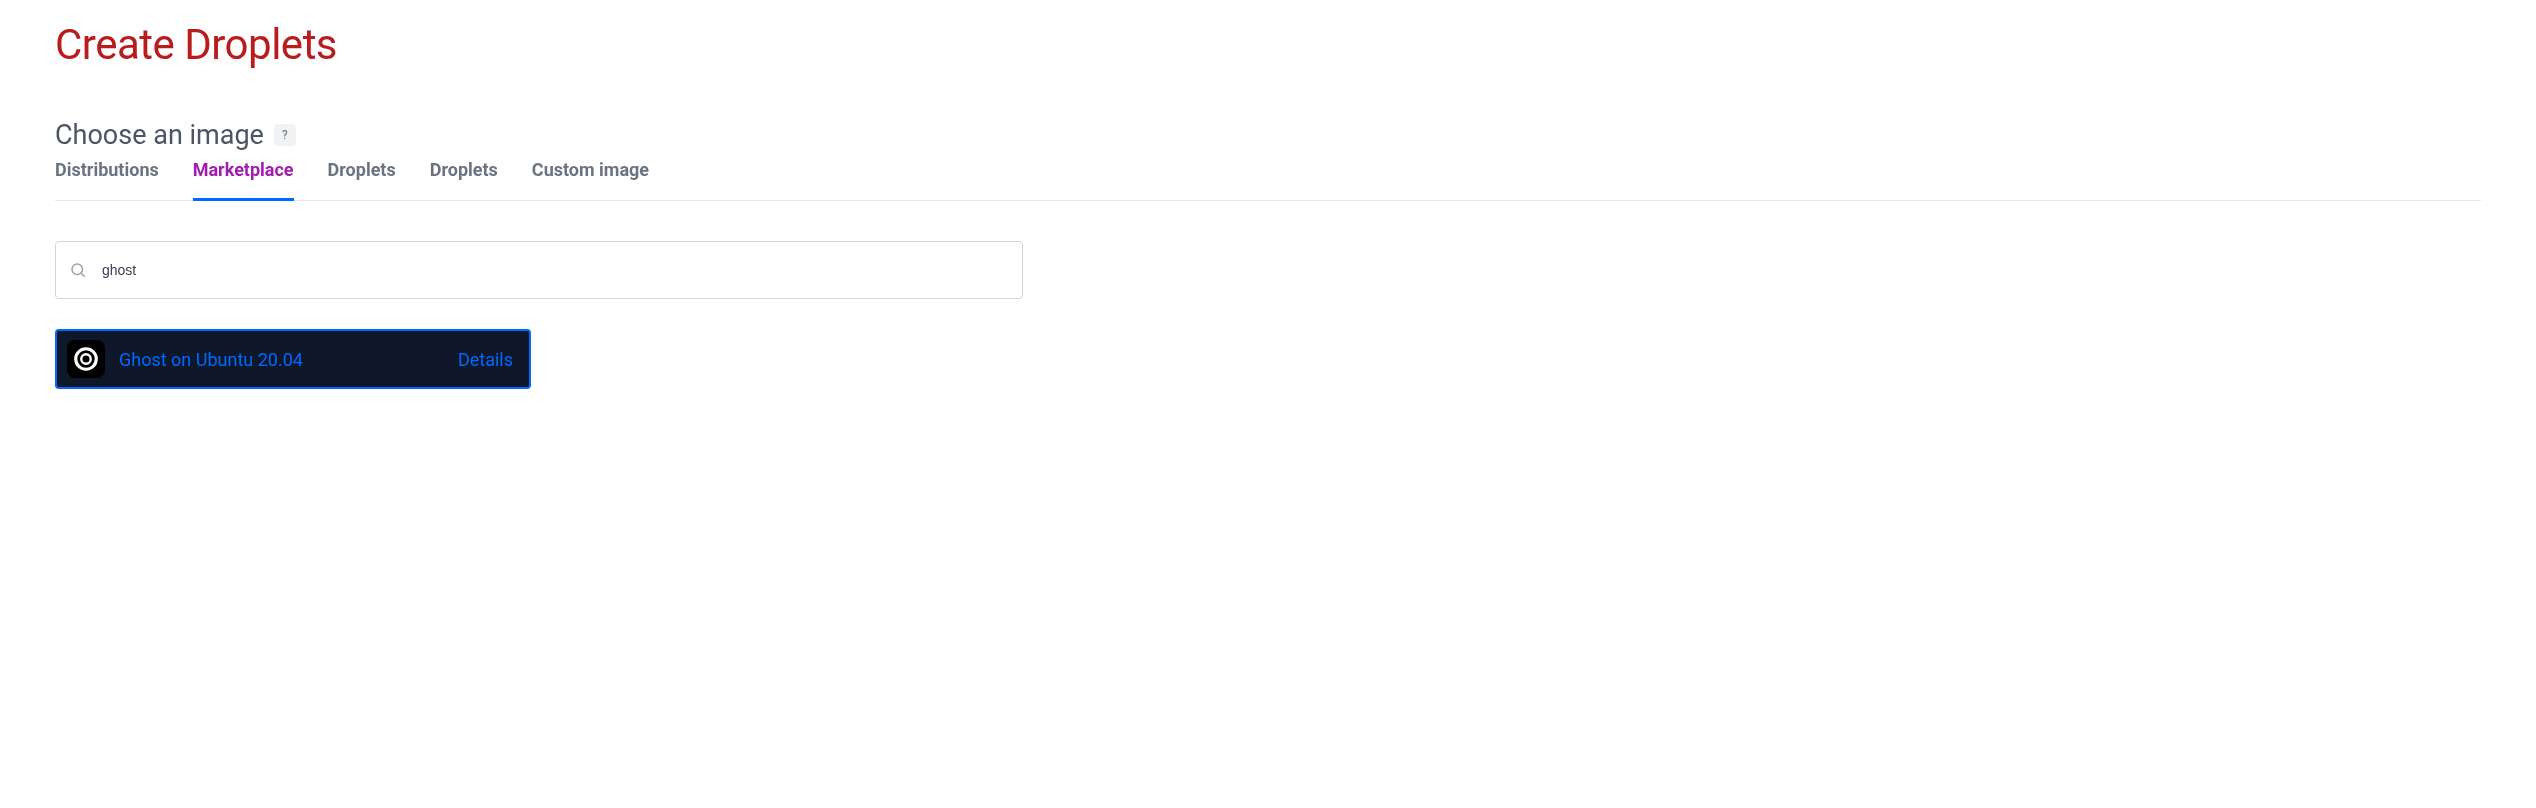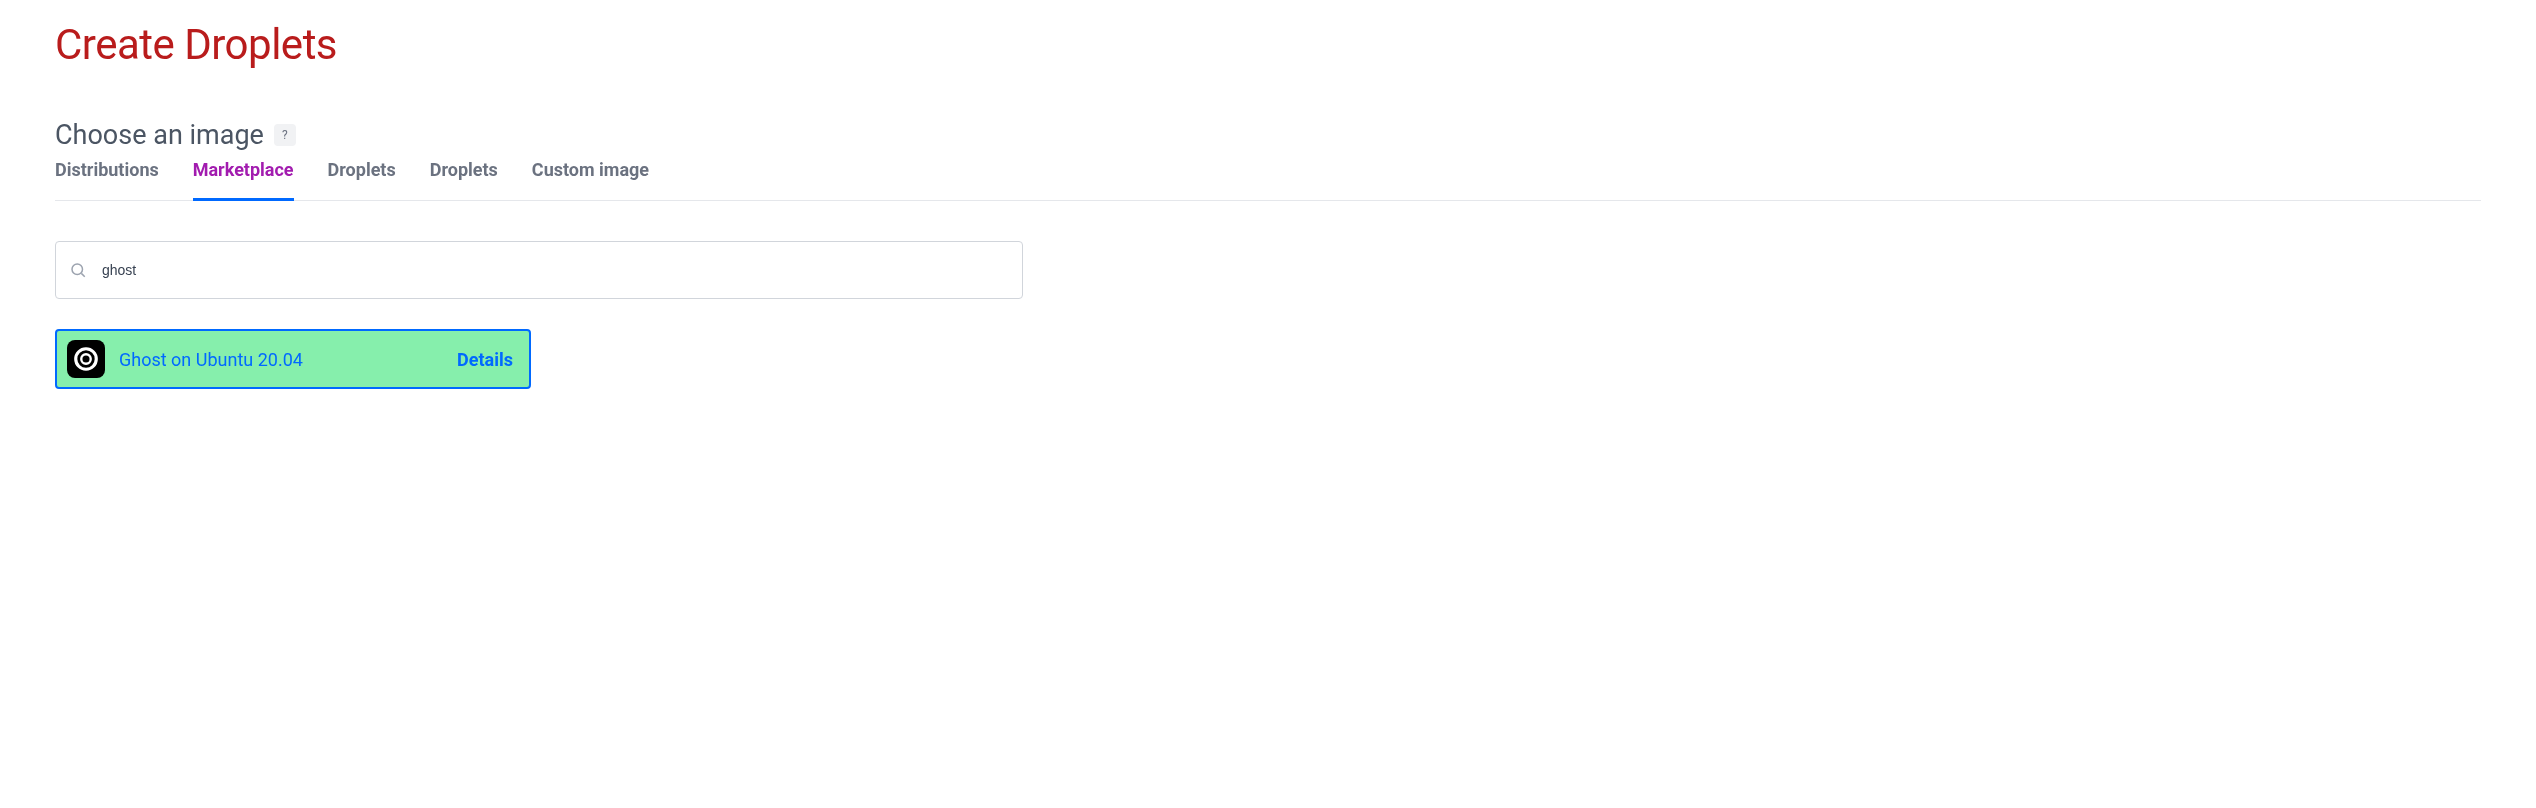--- a/index.html
+++ b/index.html
@@ -110,21 +110,21 @@
       width: 18px;
       height: 18px;
     }
     .result-card {
       display: flex;
       align-items: center;
       width: 476px;
       height: 60px;
       padding: 0 16px 0 10px;
       border: 2px solid #0069ff;
-      background: #86efac;
+      background: #0f172a;
       border-radius: 4px;
       cursor: pointer;
     }
     .result-icon {
       width: 38px;
       height: 38px;
       border-radius: 8px;
       background: #000000;
       display: flex;
       align-items: center;
@@ -134,21 +134,21 @@
     .result-name {
       margin-left: 14px;
       font-size: 18px;
       color: #0069ff;
       font-weight: 400;
       flex: 1;
     }
     .result-details {
       font-size: 18px;
       color: #0069ff;
-      font-weight: 700;
+      font-weight: 400;
     }
   </style>
 </head>
 <body>
 
 <h1 class="page-title">Create Droplets</h1>
 
 <div class="section-row">
   <h2 class="section-title">Choose an image</h2>
   <span class="help-badge">?</span>

